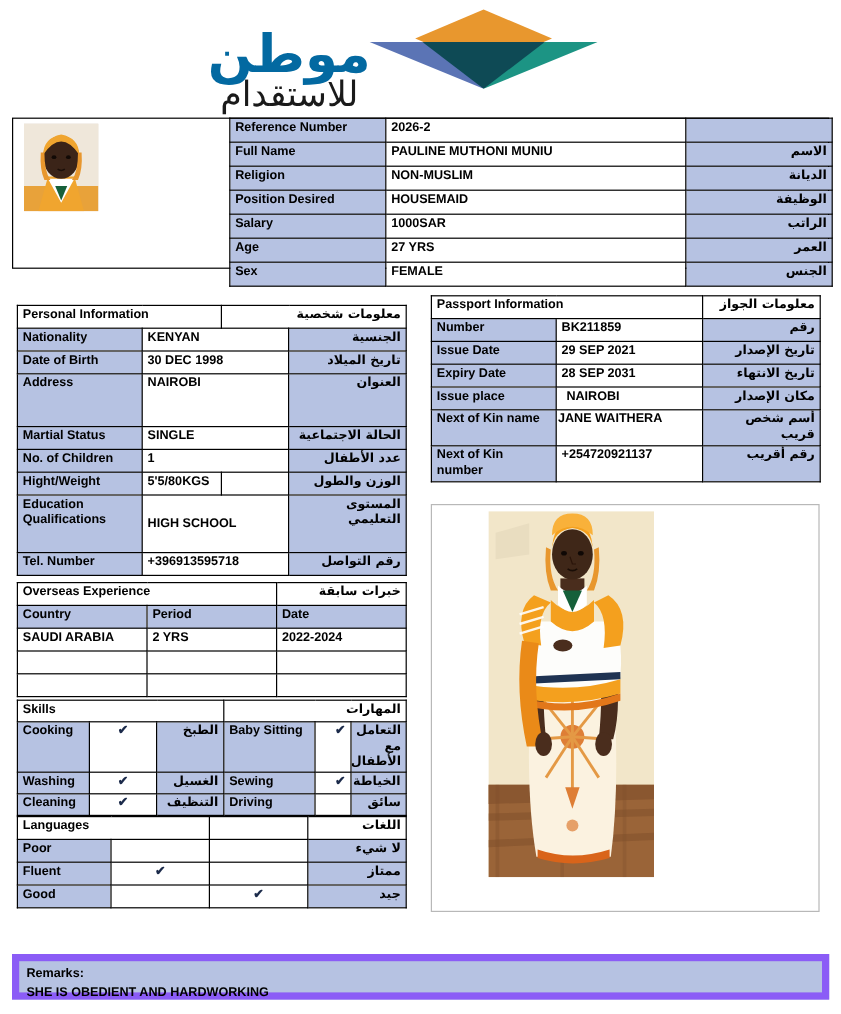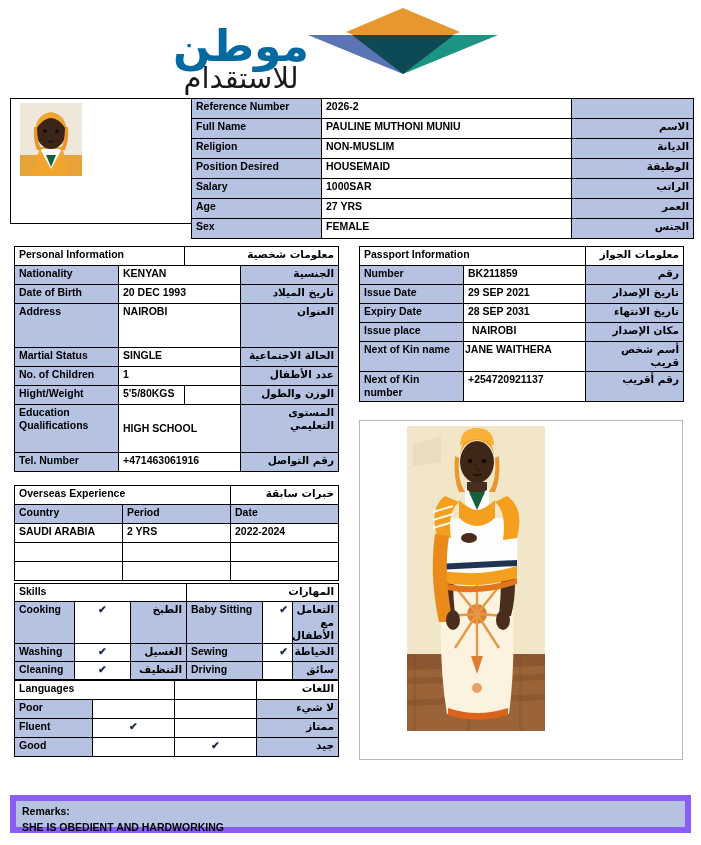--- a/index.html
+++ b/index.html
@@ -131,21 +131,21 @@
     position: absolute;
     left: 180px; top: -1px;
     width: 502px;
     padding-left: 48px;
   }
   .top-table td { height: 17px; }
 
   
   .personal {
     position: absolute;
-    left: 14px; top: 246px;
+    left: 14px; top: 254px;
     width: 324px;
   }
   .personal td { height: 16px; }
 
   
   .passport {
     position: absolute;
     left: 359px; top: 246px;
     width: 324px;
   }
@@ -307,21 +307,21 @@
         <td class="sec-title" colspan="2">Personal Information</td>
         <td class="sec-title-ar" colspan="2">معلومات شخصية</td>
       </tr>
       <tr>
         <td class="lbl">Nationality</td>
         <td class="val" colspan="2">KENYAN</td>
         <td class="ar">الجنسية</td>
       </tr>
       <tr>
         <td class="lbl">Date of Birth</td>
-        <td class="val" colspan="2">20 DEC 1993</td>
+        <td class="val" colspan="2">30 DEC 1998</td>
         <td class="ar">تاريخ الميلاد</td>
       </tr>
       <tr style="height:44px">
         <td class="lbl">Address</td>
         <td class="val" colspan="2">NAIROBI</td>
         <td class="ar">العنوان</td>
       </tr>
       <tr>
         <td class="lbl">Martial Status</td>
         <td class="val" colspan="2">SINGLE</td>
@@ -338,21 +338,21 @@
         <td class="val"></td>
         <td class="ar">الوزن والطول</td>
       </tr>
       <tr style="height:48px">
         <td class="lbl">Education Qualifications</td>
         <td class="val" colspan="2" style="vertical-align:middle">HIGH SCHOOL</td>
         <td class="ar">المستوى التعليمي</td>
       </tr>
       <tr>
         <td class="lbl">Tel. Number</td>
-        <td class="val" colspan="2">+471463061916</td>
+        <td class="val" colspan="2">+396913595718</td>
         <td class="ar">رقم التواصل</td>
       </tr>
     </tbody>
   </table>
 
   <table class="doc passport">
     <colgroup>
         <col style="width:104px">
         <col style="width:122px">
         <col style="width:98px">

